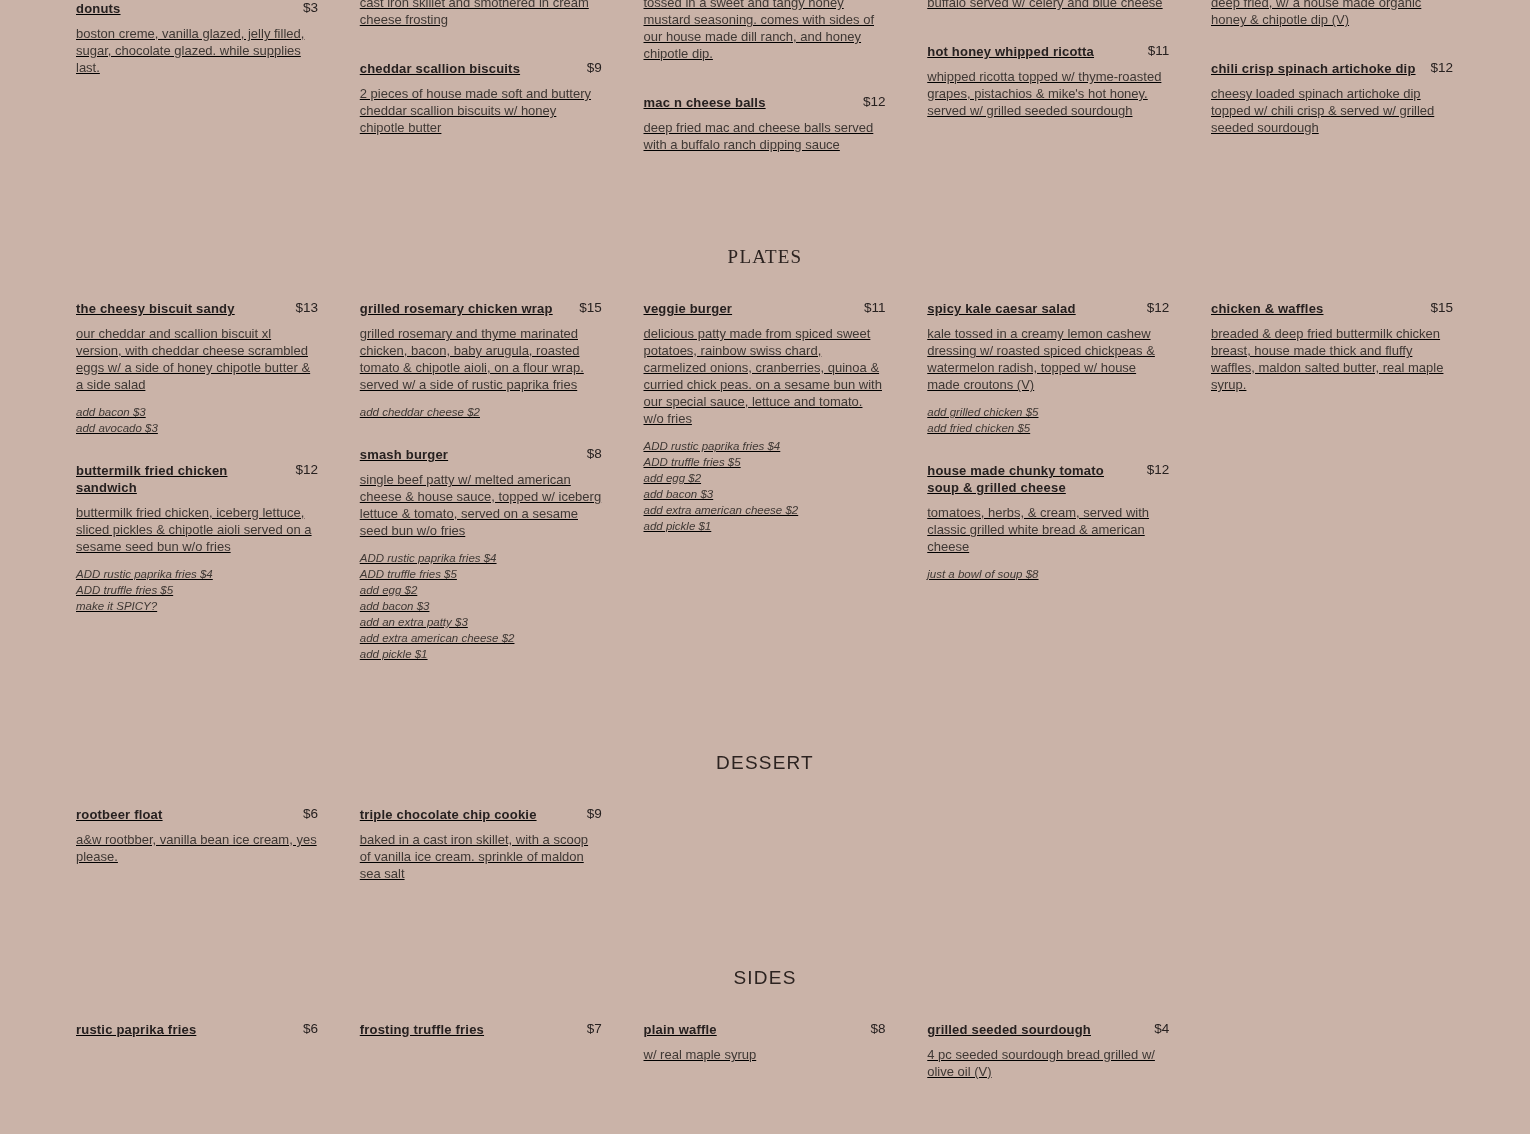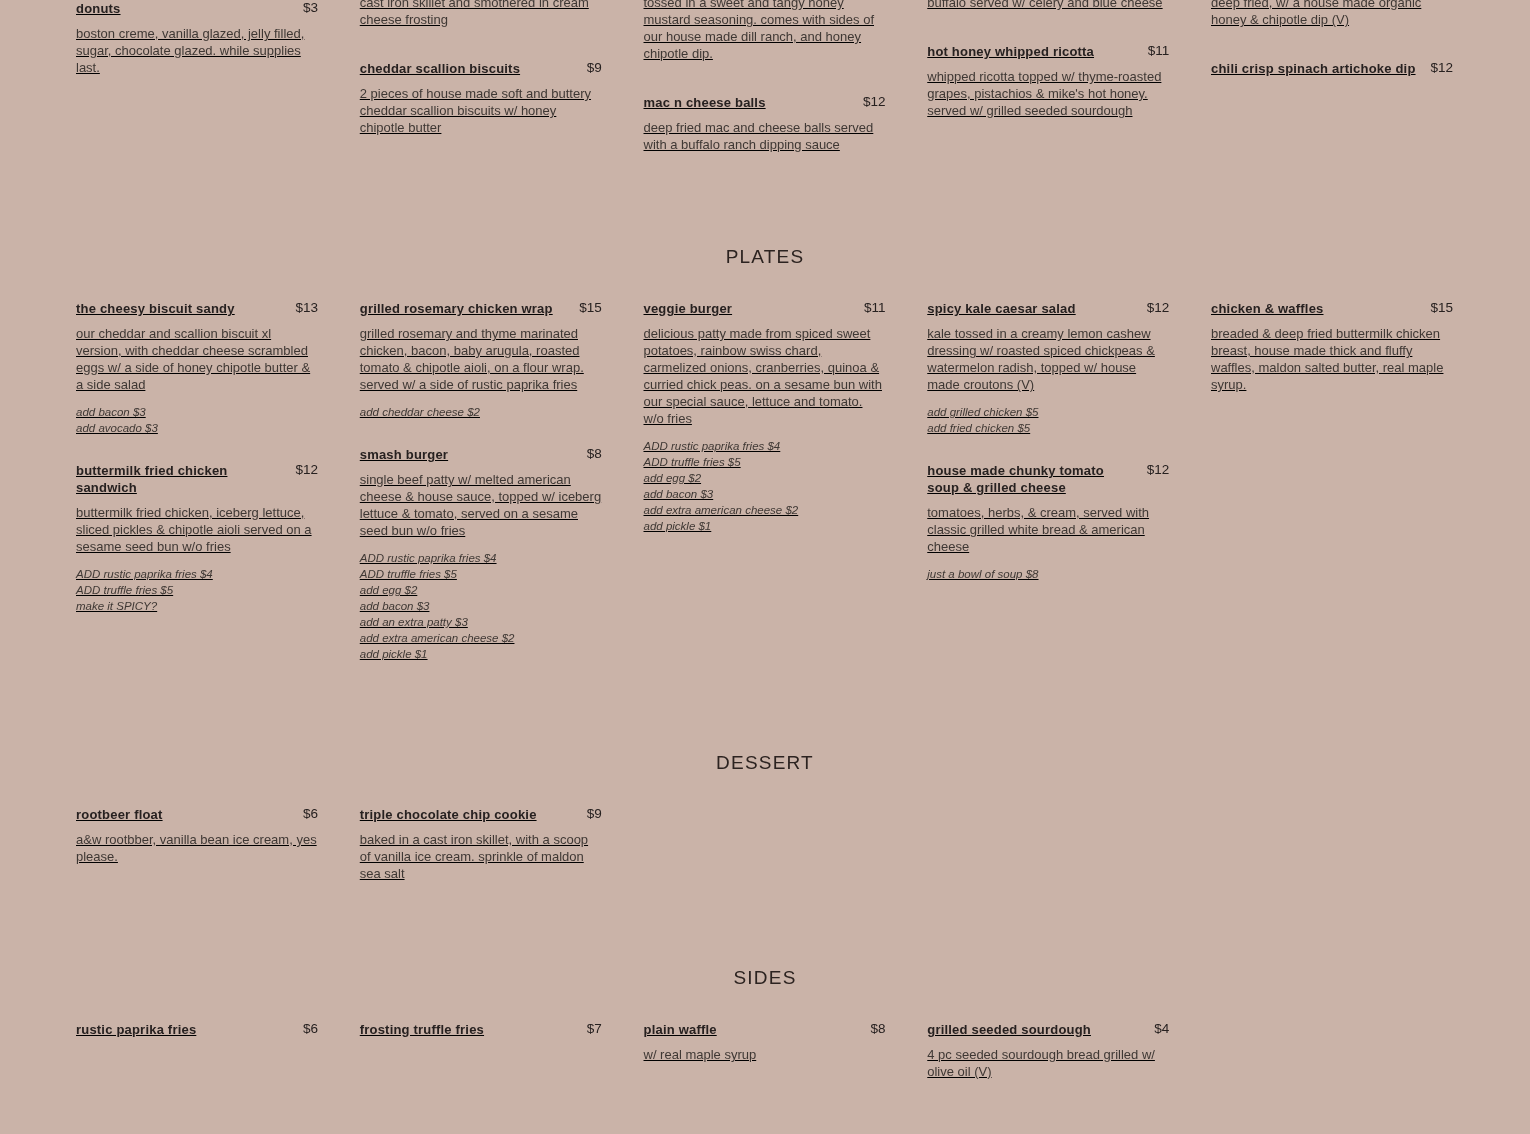--- a/index.html
+++ b/index.html
@@ -101,26 +101,27 @@
             <p class="item-desc">whipped ricotta topped w/ thyme-roasted grapes, pistachios &amp; mike's hot honey. served w/ grilled seeded sourdough</p>
           </div>
         </div>
         <div class="col">
           <p class="overflow">deep fried, w/ a house made organic honey &amp; chipotle dip (V)</p>
           <div class="item">
             <div class="item-head">
               <span class="item-name">chili crisp spinach artichoke dip</span>
               <span class="item-price">$12</span>
             </div>
-          </div>
-        </div>
-      </div>
-  </section>
-
-  <h2 class="section-header" style="top:246px;">PLATES</h2>
+            <p class="item-desc">cheesy loaded spinach artichoke dip topped w/ chili crisp &amp; served w/ grilled seeded sourdough</p>
+          </div>
+        </div>
+      </div>
+  </section>
+
+  <h2 class="section-header" style="top:246px;font-family:Liberation Serif, serif;">PLATES</h2>
   <section class="band" style="top:300px;">
     <div class="grid" data-grid="1">
         <div class="col">
           <div class="item">
             <div class="item-head">
               <span class="item-name">the cheesy biscuit sandy</span>
               <span class="item-price">$13</span>
             </div>
             <p class="item-desc">our cheddar and scallion biscuit xl version, with cheddar cheese scrambled eggs w/ a side of honey chipotle butter &amp; a side salad</p>
             <div class="addons">

